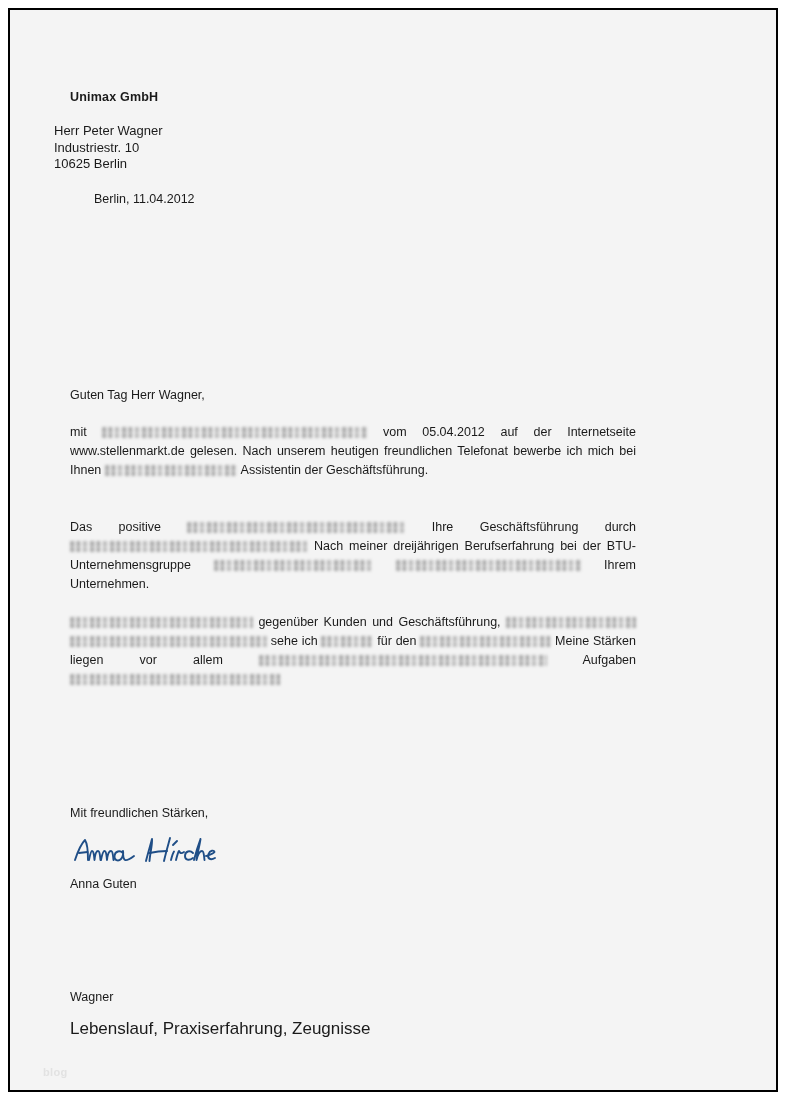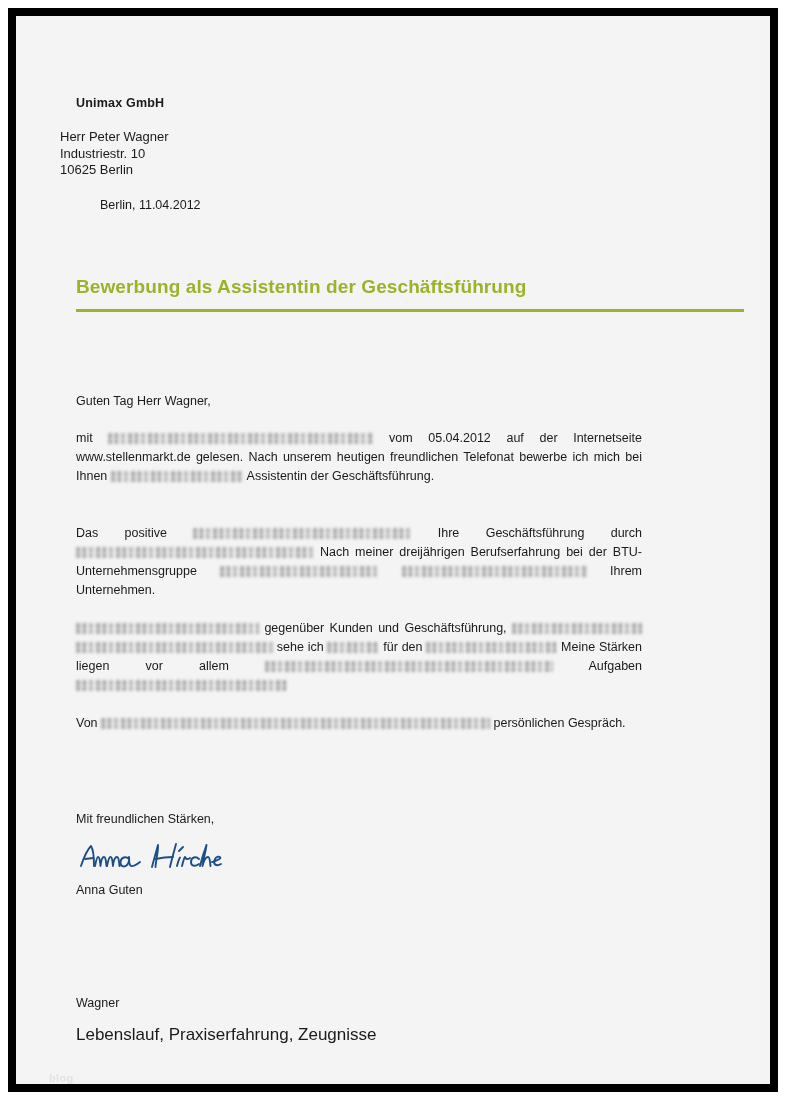--- a/index.html
+++ b/index.html
@@ -16,21 +16,21 @@
     position: relative;
   }
 
   
   .page-frame {
     position: absolute;
     left: 8px;
     top: 8px;
     width: 770px;
     height: 1084px;
-    border: 8px solid #000000;
+    border: 2px solid #000000;
     box-sizing: border-box;
     background: #f4f4f4;
   }
 
   .sheet {
     position: absolute;
     left: 0;
     top: 0;
     right: 0;
     bottom: 0;
@@ -208,24 +208,20 @@
     <div class="company-name">Unimax GmbH</div>
 
     <div class="recipient">
       <div>Herr Peter Wagner</div>
       <div>Industriestr. 10</div>
       <div>10625 Berlin</div>
     </div>
 
     <div class="letter-date">Berlin, 11.04.2012</div>
 
-    <div class="subject-wrap">
-      <div class="subject-title">Bewerbung als Assistentin der Geschäftsführung</div>
-      <div class="subject-rule"></div>
-    </div>
 
     <div class="salutation">Guten Tag Herr Wagner,</div>
 
     <div class="body-block" id="para1">
       <p>
         <span>mit</span>
         <span class="redact r-h" style="width: 265px;"></span>
         <span>vom 05.04.2012 auf der Internetseite www.stellenmarkt.de gelesen. Nach unserem heutigen freundlichen Telefonat bewerbe ich mich bei Ihnen</span>
         <span class="redact r-h" style="width: 133px;"></span>
         <span>Assistentin der Geschäftsführung.</span>
@@ -255,27 +251,20 @@
         <span class="redact r-h" style="width: 52px;"></span>
         <span>für den</span>
         <span class="redact r-h" style="width: 131px;"></span>
         <span>Meine Stärken liegen vor allem</span>
         <span class="redact r-h" style="width: 288px;"></span>
         <span>Aufgaben</span>
         <span class="redact r-h" style="width: 211px;"></span>
       </p>
     </div>
 
-    <div class="body-block" id="para4">
-      <p>
-        <span>Von</span>
-        <span class="redact r-h" style="width: 389px;"></span>
-        <span>persönlichen Gespräch.</span>
-      </p>
-    </div>
 
     <div class="closing">Mit freundlichen Stärken,</div>
 
     <svg class="signature-img" viewBox="0 0 150 42" xmlns="http://www.w3.org/2000/svg" aria-label="Anna Hirche">
       <g fill="none" stroke="#1f4e87" stroke-width="1.9" stroke-linecap="round" stroke-linejoin="round">
 
         <path d="M3 30 C6 21, 10 13, 13 10 C15 13, 16 22, 16 30"></path>
         <path d="M7 23 L15.5 22"></path>
 
         <path d="M17 30 C18 25, 19 21, 20 21 C22 21, 22 26, 22.5 30 C23 25, 24 21, 26 21 C28 21, 28 26, 28.5 30"></path>

